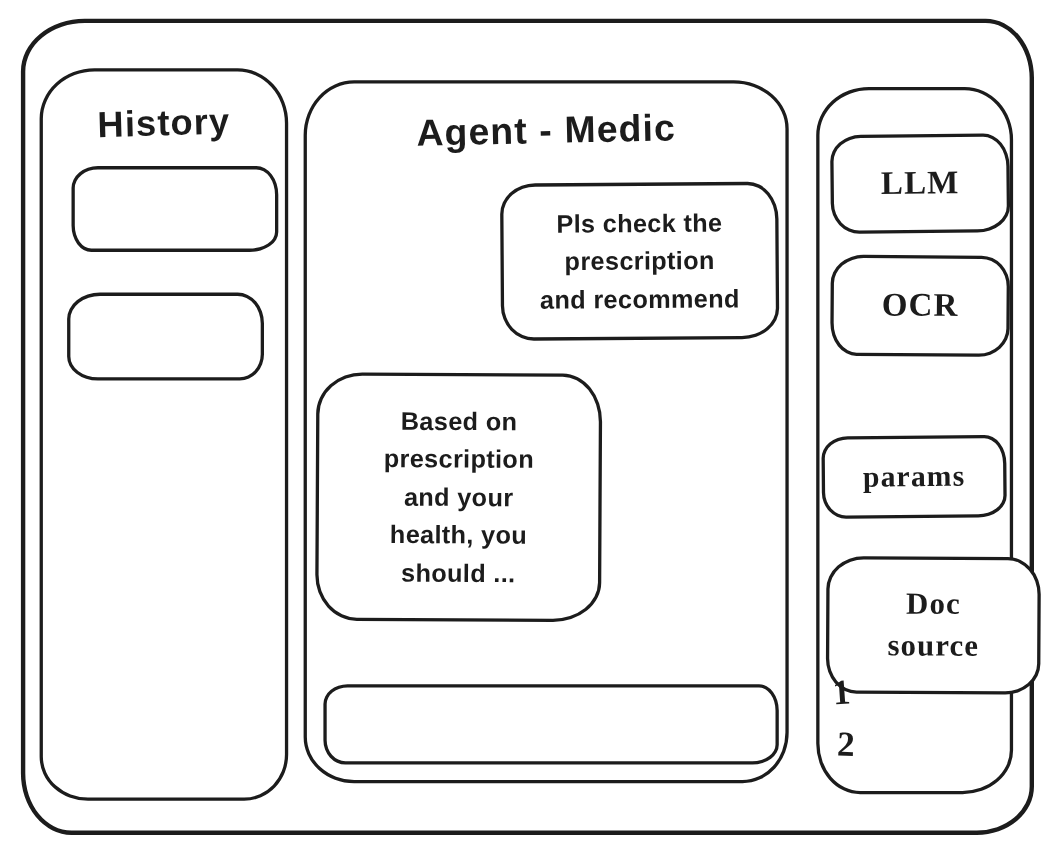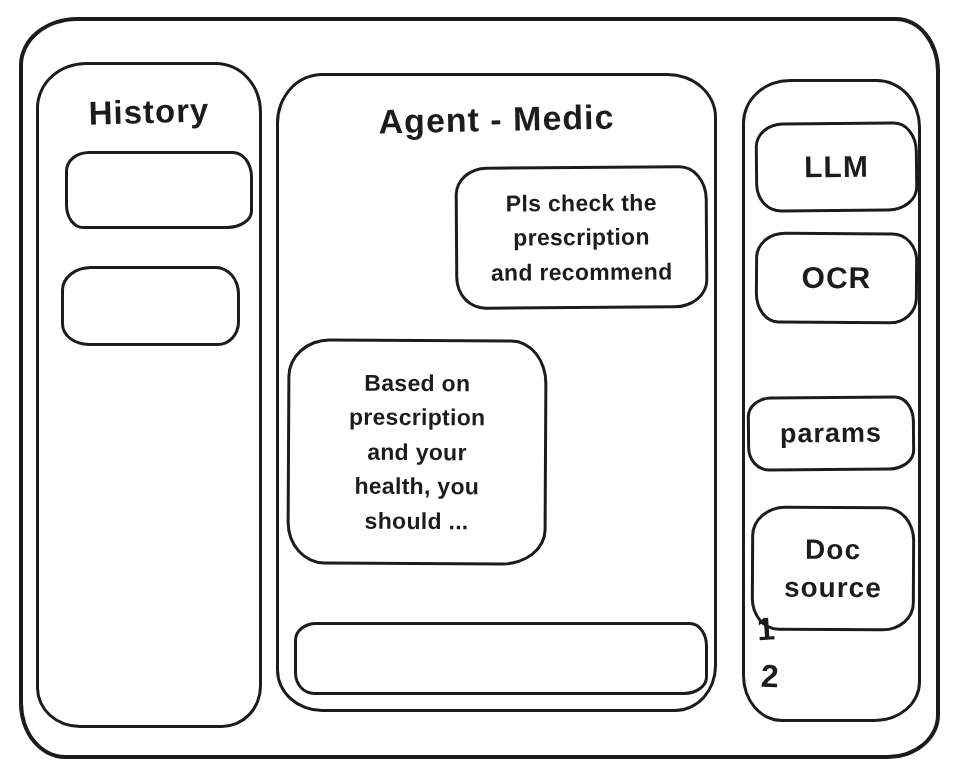--- a/index.html
+++ b/index.html
@@ -115,20 +115,21 @@
     font-size: 22px;
     padding: 0 20px;
     outline: none;
     color: #1c1c1c;
   }
   
   .tools-panel {
     left: 742px; top: 79px;
     width: 179px; height: 643px;
     border-radius: 48px 44px 46px 40px / 44px 48px 40px 46px;
+    font-family: Liberation Serif, serif;
   }
   .tool-button {
     position: absolute;
     border: 3px solid #1c1c1c;
     background: #ffffff;
     box-sizing: border-box;
     display: flex;
     align-items: center;
     justify-content: center;
     text-align: center;
@@ -154,21 +155,21 @@
   }
   .btn-params {
     left: 2px; top: 314px;
     width: 168px; height: 75px;
     font-size: 27px;
     border-radius: 24px 20px 26px 22px / 20px 26px 20px 24px;
     transform: rotate(-0.5deg);
   }
   .btn-doc-source {
     left: 6px; top: 424px;
-    width: 164px; height: 125px;
+    width: 195px; height: 125px;
     font-size: 28px;
     border-radius: 34px 30px 32px 28px / 30px 34px 28px 32px;
     transform: rotate(0.3deg);
   }
   .doc-source-num {
     position: absolute;
     font-weight: bold;
     font-size: 32px;
     color: #1c1c1c;
     cursor: pointer;

